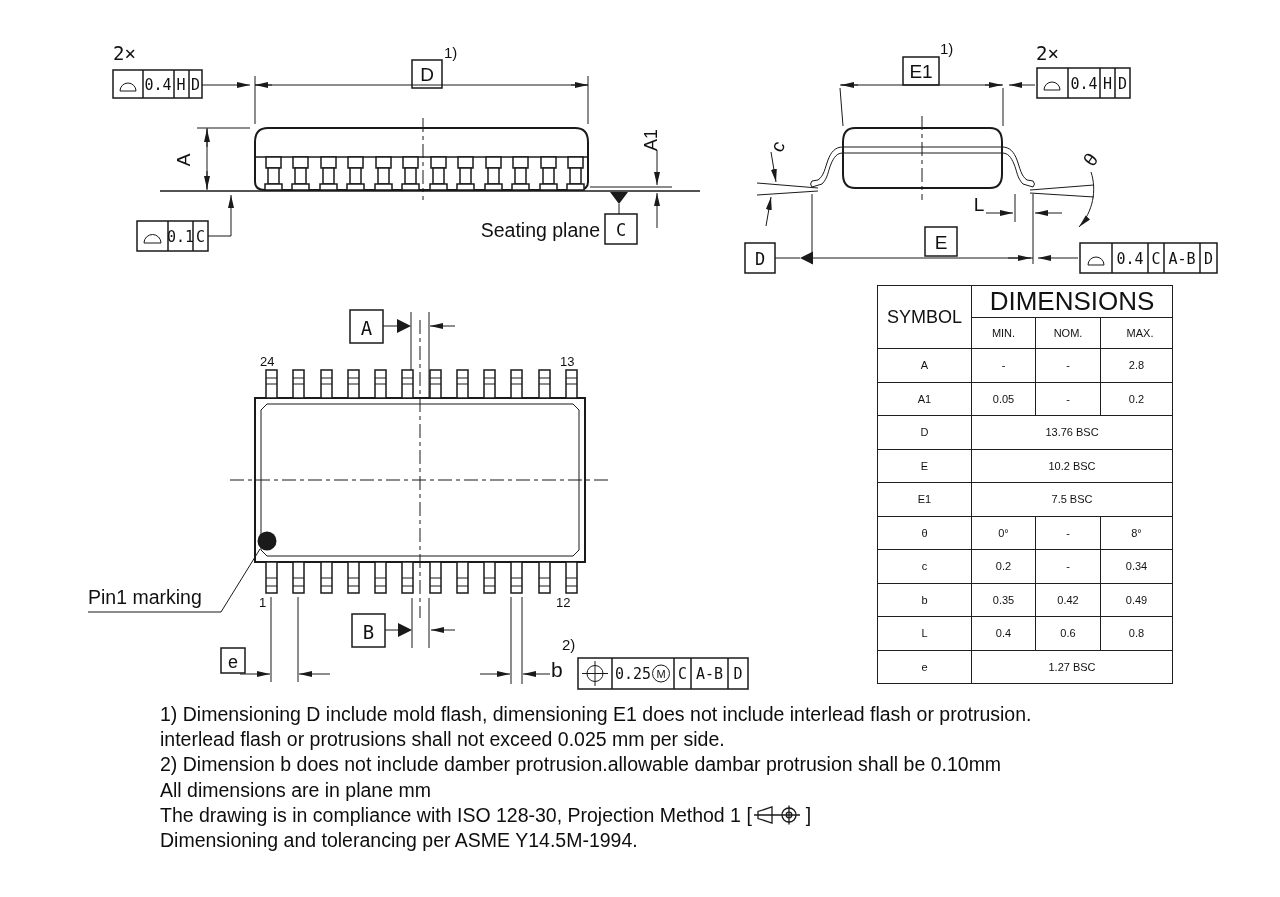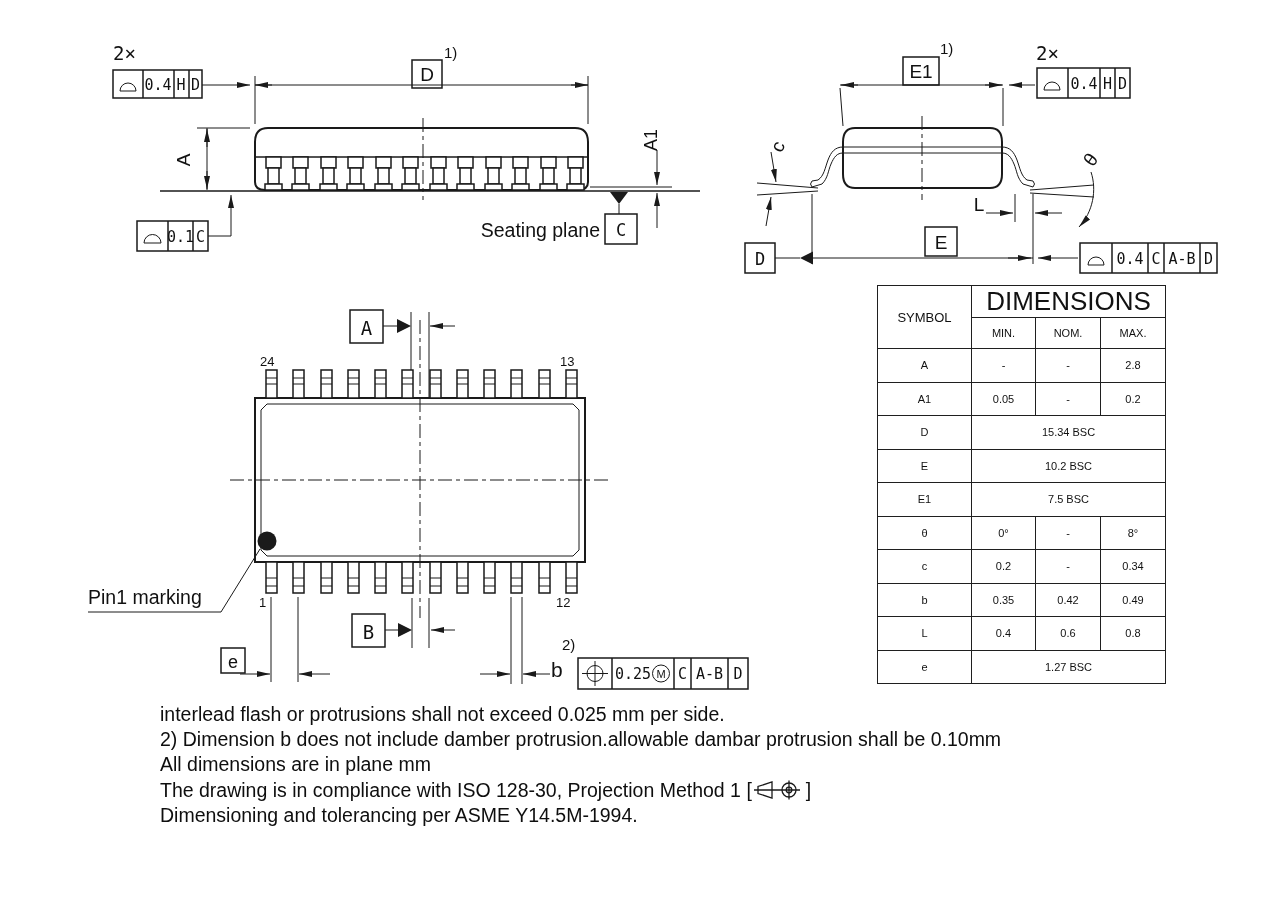--- a/index.html
+++ b/index.html
@@ -10,21 +10,21 @@
   svg .ln{stroke:#1a1a1a;stroke-width:1.5;fill:none;}
   svg .thin{stroke:#1a1a1a;stroke-width:1;fill:none;}
   svg .body{stroke:#1a1a1a;stroke-width:2;fill:#fff;}
   svg .whitefill{stroke:#1a1a1a;stroke-width:1.5;fill:#fff;}
   svg .cl{stroke:#1a1a1a;stroke-width:1;fill:none;stroke-dasharray:14 4 4 4;}
   svg .blk{fill:#1a1a1a;stroke:none;}
   
   .dimtable{position:absolute;left:877px;top:285px;border-collapse:collapse;table-layout:fixed;}
   .dimtable td,.dimtable th{border:1.5px solid #1f1f1f;text-align:center;vertical-align:middle;
         font-size:11px;font-weight:400;padding:0;background:#fff;}
-  .dimtable .c0{width:93px;} .dimtable .c1{width:63px;} .dimtable .c2{width:64px;} .dimtable .c3{width:64px;}
+  .dimtable .c0{width:93px;} .dimtable .c1{width:63px;} .dimtable .c2{width:64px;} .dimtable .c3{width:64px;padding-left:7px;}
   .dimtable .h1{height:31px;font-size:26px;}
   .dimtable .h2{height:30px;}
   .dimtable .dr{height:33.5px;}
   
   .notes{position:absolute;left:160px;top:702px;width:1030px;font-size:19.5px;line-height:25.2px;
          color:#0e0e0e;}
   .notes .proj{display:inline-block;vertical-align:-4px;margin:0 2px;}
 </style>
 </head>
 <body>
@@ -324,21 +324,21 @@
       <text x="709.5" y="679" font-size="15" text-anchor="middle" class="mono">A-B</text>
       <text x="738" y="679" font-size="15" text-anchor="middle" class="mono">D</text>
     </g>
   </g>
 </svg>
 
 
 <table class="dimtable">
   <tbody>
         <tr>
-    <td class="c0 h1" rowspan="2" style="font-size:13px;">SYMBOL</td>
+    <td class="c0 h1" rowspan="2" style="font-size:18px;">SYMBOL</td>
     <td class="h1" colspan="3">DIMENSIONS</td>
   </tr>
   <tr>
     <td class="c1 h2">MIN.</td>
     <td class="c2 h2">NOM.</td>
     <td class="c3 h2">MAX.</td>
   </tr>
   <tr class="dr">
     <td>A</td>
     <td>-</td>
@@ -346,21 +346,21 @@
     <td>2.8</td>
   </tr>
   <tr class="dr">
     <td>A1</td>
     <td>0.05</td>
     <td>-</td>
     <td>0.2</td>
   </tr>
   <tr class="dr">
     <td>D</td>
-    <td colspan="3">15.34 BSC</td>
+    <td colspan="3">13.76 BSC</td>
   </tr>
   <tr class="dr">
     <td>E</td>
     <td colspan="3">10.2 BSC</td>
   </tr>
   <tr class="dr">
     <td>E1</td>
     <td colspan="3">7.5 BSC</td>
   </tr>
   <tr class="dr">
@@ -389,20 +389,21 @@
   </tr>
   <tr class="dr">
     <td>e</td>
     <td colspan="3">1.27 BSC</td>
   </tr>
 </tbody>
     </table>
 
 
 <div class="notes">
+  <div>1) Dimensioning D include mold flash, dimensioning E1 does not include interlead flash or protrusion.</div>
   <div>interlead flash or protrusions shall not exceed 0.025 mm per side.</div>
   <div>2) Dimension b does not include damber protrusion.allowable dambar protrusion shall be 0.10mm</div>
   <div>All dimensions are in plane mm</div>
   <div>
     <span>The drawing is in compliance with ISO 128-30, Projection Method 1 [</span><svg class="proj" width="50" height="22" viewBox="0 0 50 22">
       <path d="M4,7.5 L4,14.5 L18,19 L18,3 Z" fill="none" stroke="#1a1a1a" stroke-width="1.3"></path>
       <line x1="0" y1="11" x2="46" y2="11" stroke="#1a1a1a" stroke-width="1.3"></line>
       <circle cx="35" cy="11" r="7" fill="none" stroke="#1a1a1a" stroke-width="1.3"></circle>
       <circle cx="35" cy="11" r="2.8" fill="none" stroke="#1a1a1a" stroke-width="1.3"></circle>
       <line x1="35" y1="1.5" x2="35" y2="20.5" stroke="#1a1a1a" stroke-width="1.3"></line>

